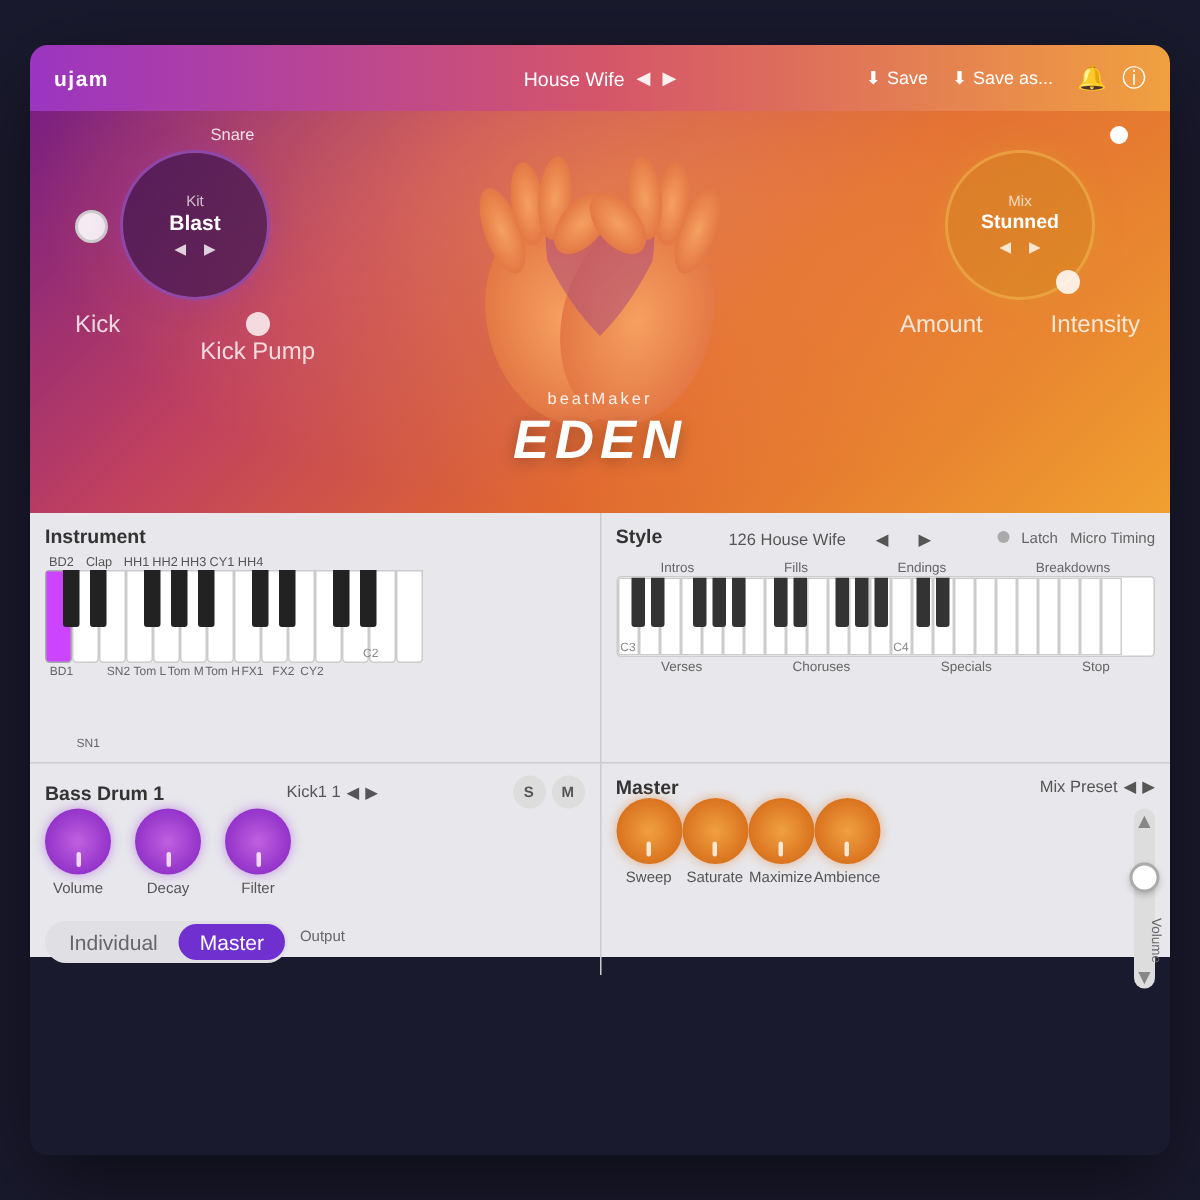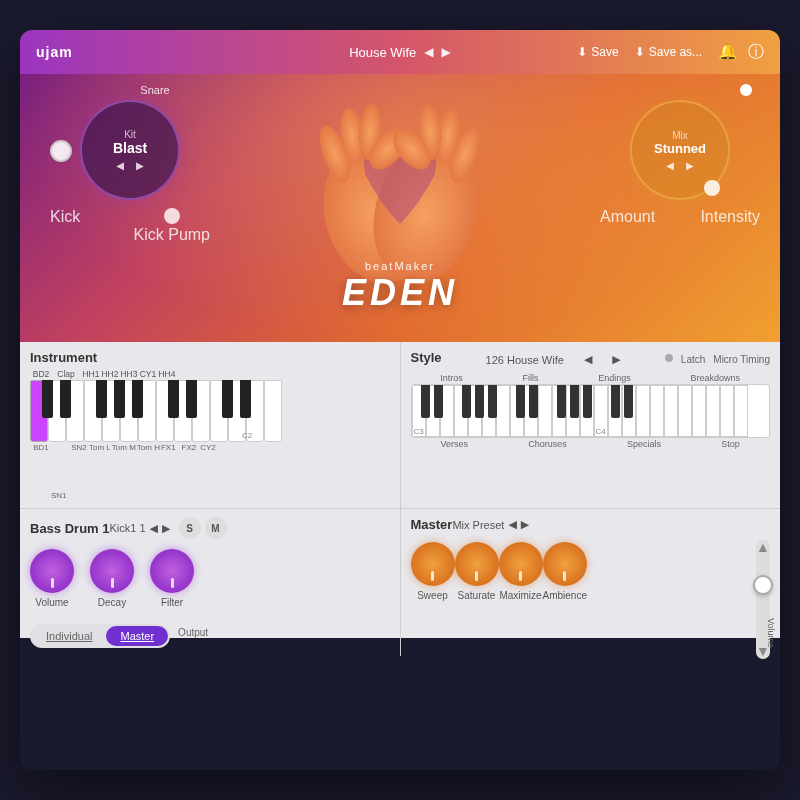--- a/index.html
+++ b/index.html
@@ -324,22 +324,21 @@
       border-right: 1px solid #ccc;
     }
     .master-panel {
       flex: 1;
       padding: 8px 10px;
       position: relative;
     }
     .section-header {
       display: flex;
       align-items: center;
-      justify-content: flex-start;
-      margin-bottom: 10px;
+      justify-content: space-between;
     }
     .section-title {
       font-size: 13px;
       font-weight: bold;
       color: #333;
     }
     .preset-selector {
       display: flex;
       align-items: center;
       gap: 4px;
@@ -409,26 +408,25 @@
     .output-toggle {
       display: flex;
       background: #e0e0e4;
       border-radius: 20px;
       padding: 2px;
       margin-top: 8px;
     }
     .toggle-btn {
       padding: 4px 14px;
       border-radius: 18px;
-      font-size: 11px;
+      font-size: 14px;
       cursor: pointer;
       border: none;
       background: transparent;
       color: #666;
-      text-decoration: underline;
     }
     .toggle-btn.active-master {
       background: #7030d0;
       color: white;
     }
 
     
     .volume-slider {
       position: absolute;
       right: 10px;

